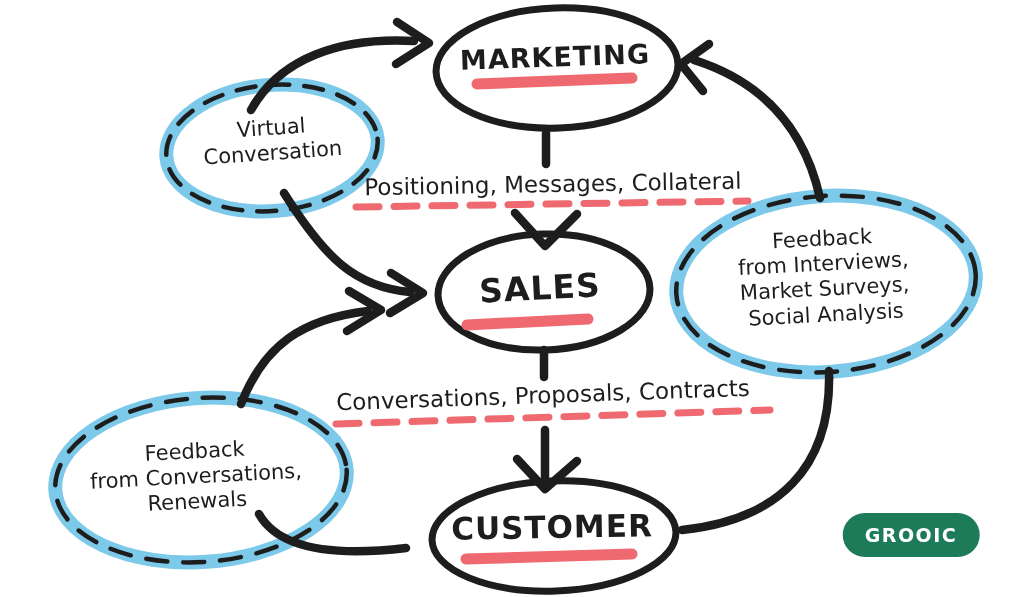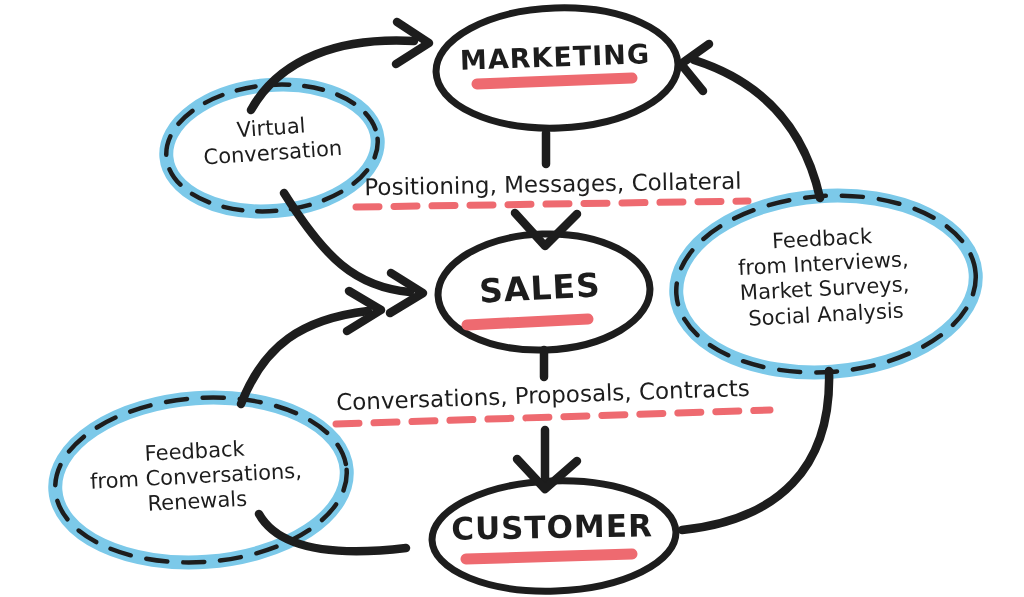--- a/index.html
+++ b/index.html
@@ -104,14 +104,15 @@
     <div>from Interviews,</div>
     <div>Market Surveys,</div>
     <div>Social Analysis</div>
   </div>
   <div class="txt callout fb-left">
     <div>Feedback</div>
     <div>from Conversations,</div>
     <div>Renewals</div>
   </div>
 
+  <div class="logo">GROOIC</div>
 
 </div>
 
 </body></html>

